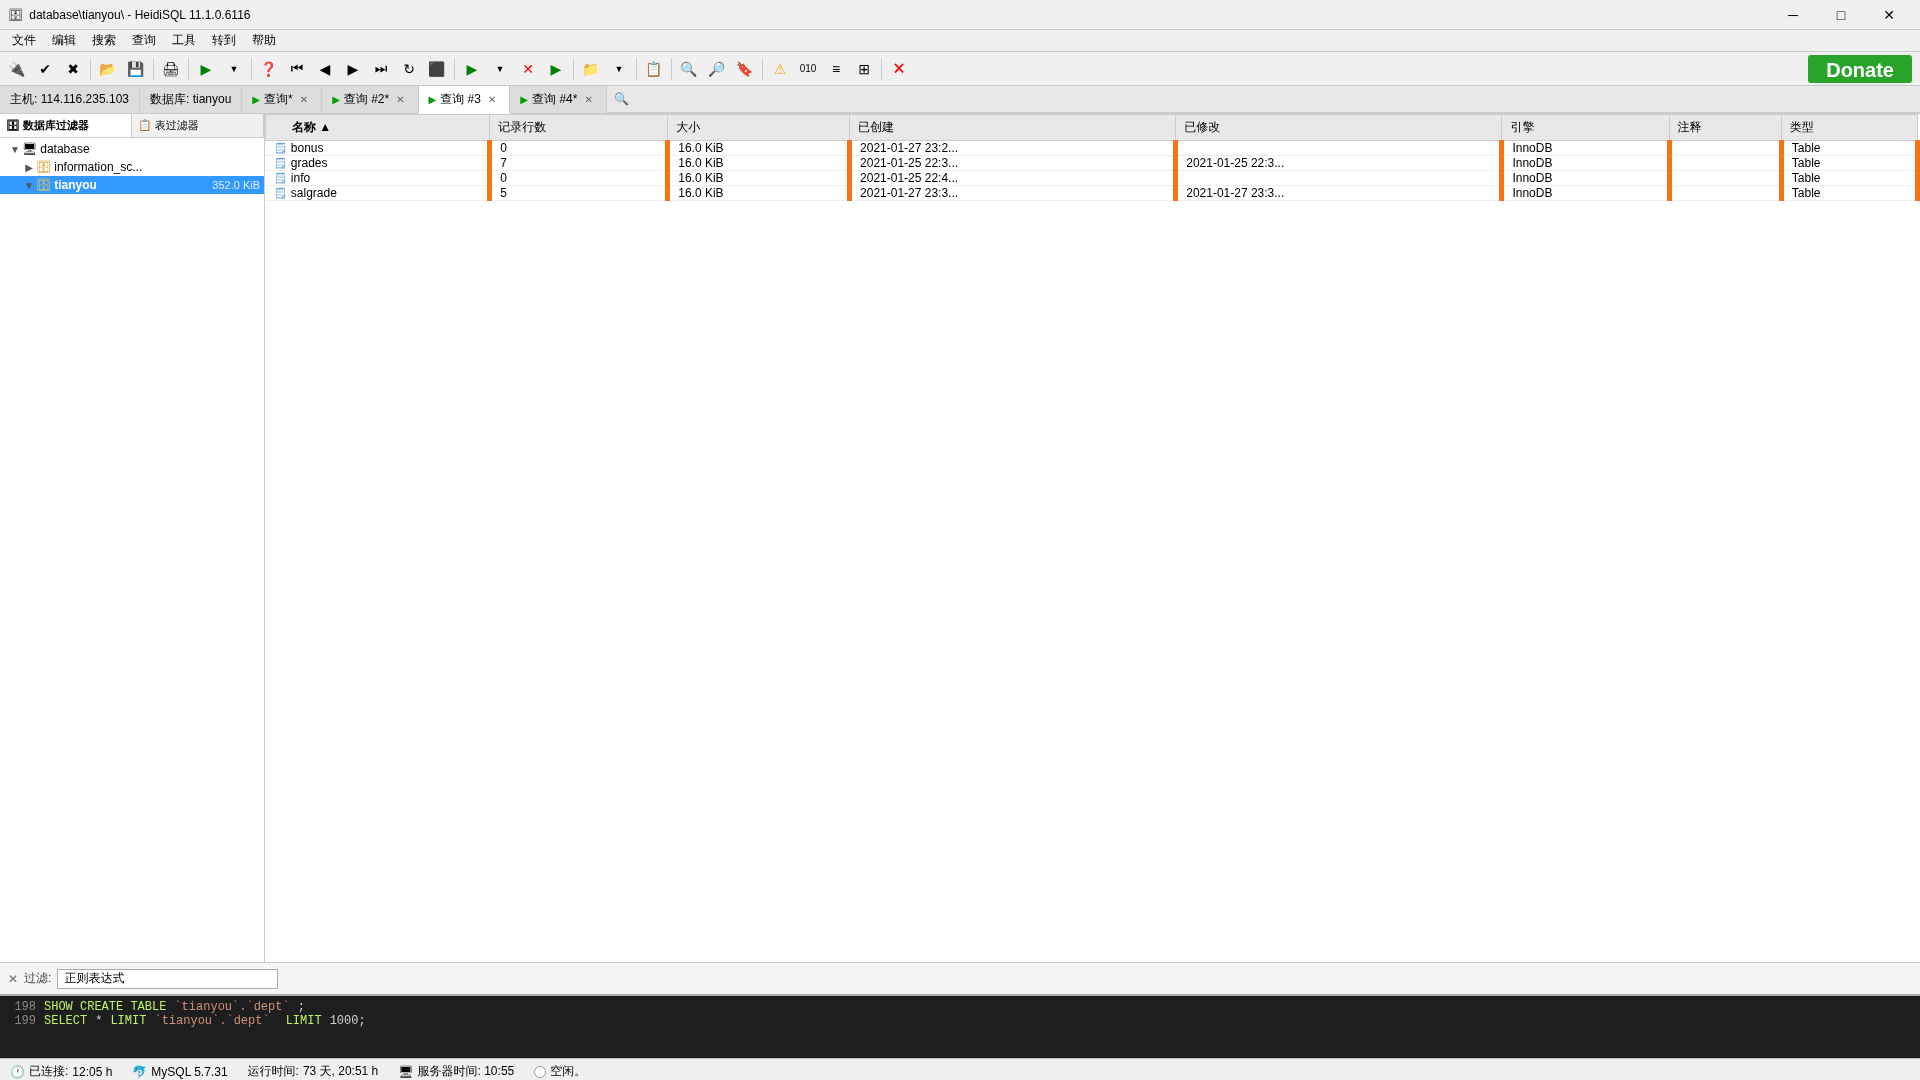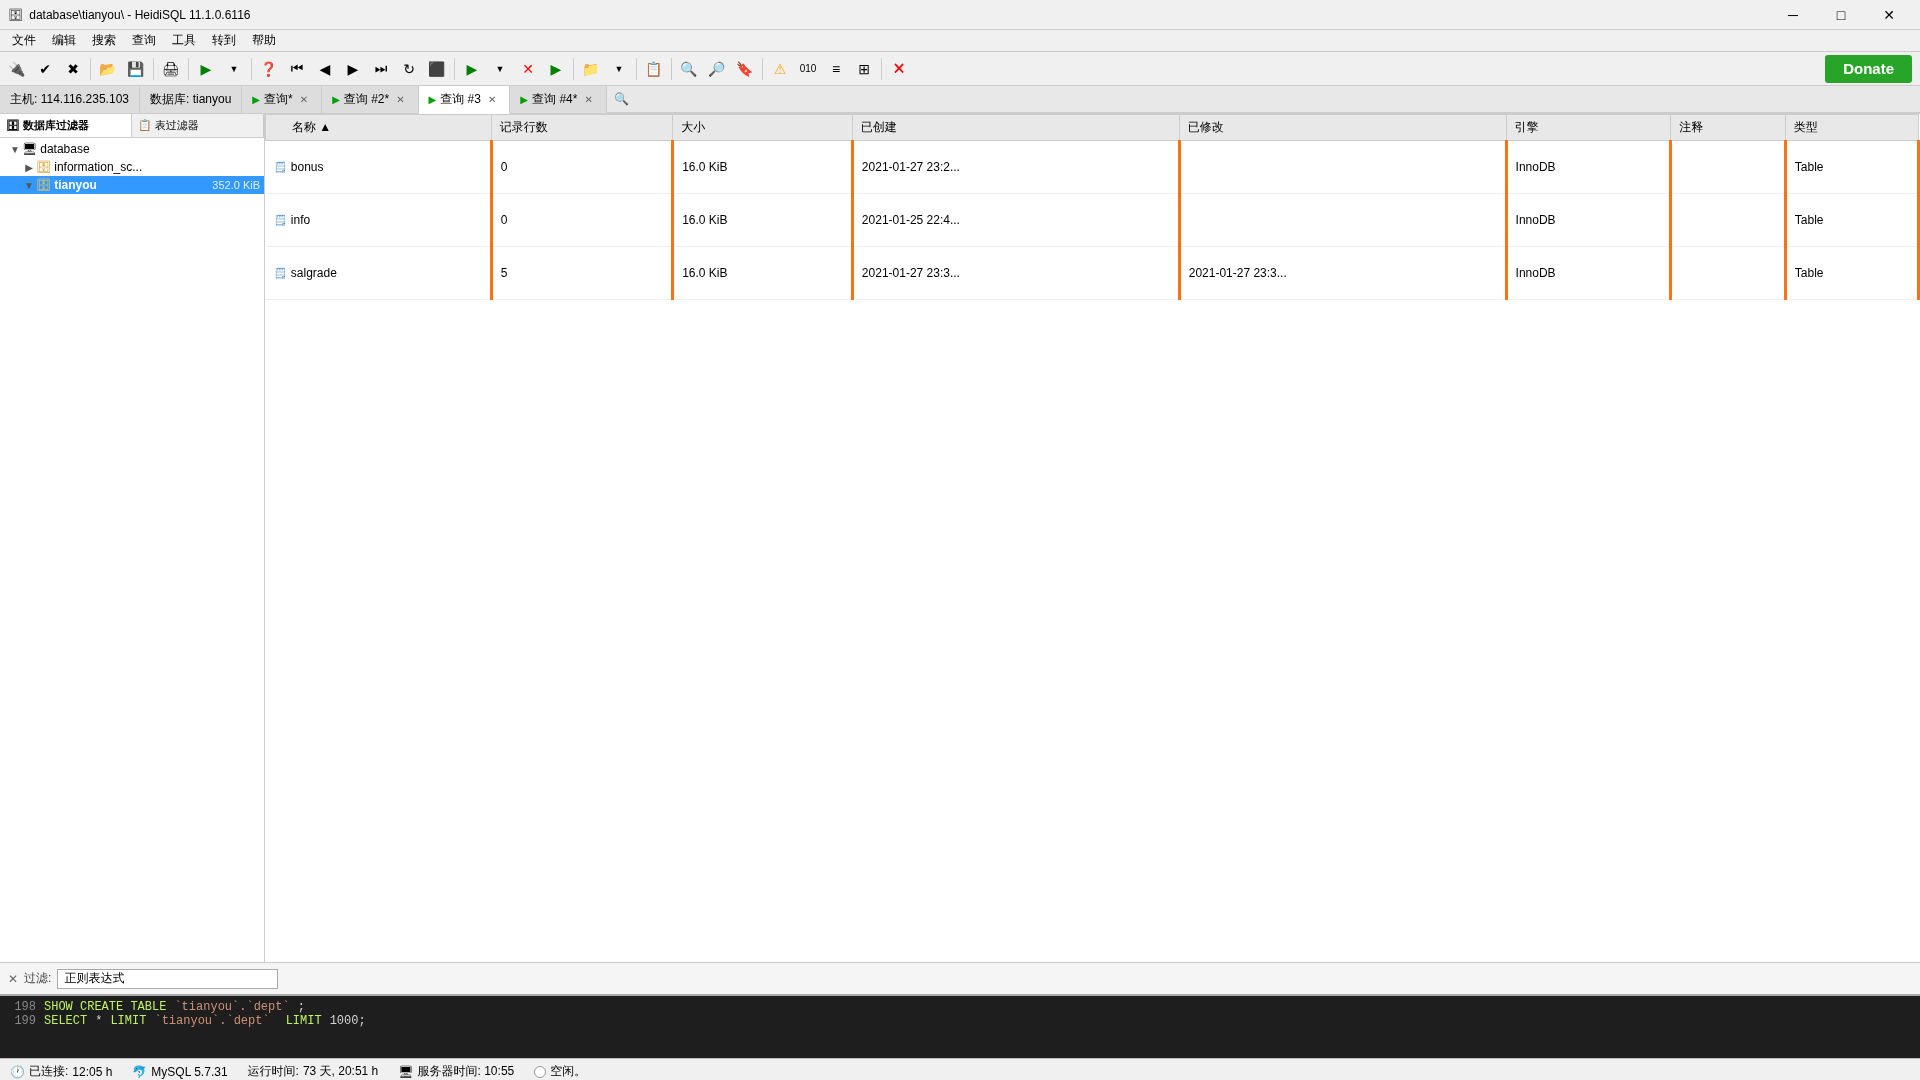--- a/index.html
+++ b/index.html
@@ -12,21 +12,21 @@
     #title-bar .win-btn { width: 46px; height: 30px; border: none; background: transparent; cursor: pointer; font-size: 14px; display: flex; align-items: center; justify-content: center; }
 
     
     #menu-bar { display: flex; align-items: center; background: #f0f0f0; height: 22px; padding: 0 4px; border-bottom: 1px solid #ccc; }
     #menu-bar .menu-item { padding: 2px 8px; cursor: pointer; font-size: 12px; }
 
     
     #toolbar { display: flex; align-items: center; background: #f0f0f0; height: 34px; padding: 2px 4px; border-bottom: 1px solid #ccc; gap: 2px; position: relative; }
     .tb-btn { width: 26px; height: 26px; border: 1px solid transparent; background: transparent; cursor: pointer; display: flex; align-items: center; justify-content: center; font-size: 14px; border-radius: 2px; }
     .tb-sep { width: 1px; height: 22px; background: #ccc; margin: 0 2px; }
-    #donate-btn { position: absolute; right: 8px; background: #28a428; color: white; border: none; padding: 4px 18px; font-size: 15px; font-weight: bold; cursor: pointer; border-radius: 3px; height: 28px; }
+    #donate-btn { position: absolute; right: 8px; background: #28a428; color: white; border: none; padding: 4px 18px; font-size: 20px; font-weight: bold; cursor: pointer; border-radius: 3px; height: 28px; }
 
     
     #tab-bar { display: flex; align-items: center; background: #e8e8e8; height: 28px; border-bottom: 2px solid #ccc; padding: 0; }
     .tab { display: flex; align-items: center; padding: 0 10px; height: 28px; border-right: 1px solid #ccc; cursor: pointer; font-size: 12px; background: #ddd; gap: 4px; white-space: nowrap; }
     .tab.active { background: white; border-bottom: 2px solid white; margin-bottom: -2px; }
     .tab .tab-close { font-size: 10px; color: #666; cursor: pointer; padding: 1px 3px; border-radius: 2px; }
     .tab .play-icon { color: #00a000; font-size: 10px; }
     #tab-search-icon { padding: 4px 8px; cursor: pointer; }
 
     
@@ -46,22 +46,22 @@
     .tree-node .label { font-size: 12px; }
     .tree-node .size { font-size: 11px; color: #888; margin-left: auto; }
     .tree-node.bold-selected .size { color: #ddeeff; }
 
     
     #content { flex: 1; display: flex; flex-direction: column; overflow: hidden; background: white; }
     #table-area { flex: 1; overflow: auto; }
     table { width: 100%; border-collapse: collapse; font-size: 12px; }
     table thead tr { background: #e8e8e8; }
     table th { padding: 4px 8px; border: 1px solid #ccc; text-align: left; font-weight: normal; white-space: nowrap; cursor: pointer; user-select: none; }
-    table th.sorted { font-weight: normal; padding-left: 26px; }
-    table td { padding: 19px 8px; border-bottom: 1px solid #eee; border-right: 3px solid #f97316; white-space: nowrap; }
+    table th.sorted { font-weight: bold; padding-left: 26px; }
+    table td { padding: 0 8px; border-bottom: 1px solid #eee; border-right: 5px solid #f97316; white-space: nowrap; }
     table tr.selected { background: #b8d8f8; }
     .row-icon { color: #4488cc; font-size: 11px; }
 
     
     #filter-bar { display: flex; align-items: center; border-top: 1px solid #ccc; padding: 4px 8px; background: #f5f5f5; height: 32px; }
     #filter-bar .close-btn { margin-right: 6px; cursor: pointer; color: #666; }
     #filter-bar label { margin-right: 6px; font-size: 12px; color: #444; }
     #filter-input { border: 1px solid #aaa; padding: 2px 6px; font-size: 12px; width: 221px; }
 
     
@@ -237,20 +237,30 @@
       <td><span class="row-icon">🗒</span> bonus</td>
       <td>0</td>
       <td>16.0 KiB</td>
       <td>2021-01-27 23:2...</td>
       <td></td>
       <td>InnoDB</td>
       <td></td>
       <td>Table</td>
     </tr>
             <tr>
+      <td><span class="row-icon">🗒</span> grades</td>
+      <td>7</td>
+      <td>16.0 KiB</td>
+      <td>2021-01-25 22:3...</td>
+      <td>2021-01-25 22:3...</td>
+      <td>InnoDB</td>
+      <td></td>
+      <td>Table</td>
+    </tr>
+            <tr>
       <td><span class="row-icon">🗒</span> info</td>
       <td>0</td>
       <td>16.0 KiB</td>
       <td>2021-01-25 22:4...</td>
       <td></td>
       <td>InnoDB</td>
       <td></td>
       <td>Table</td>
     </tr>
             <tr>

